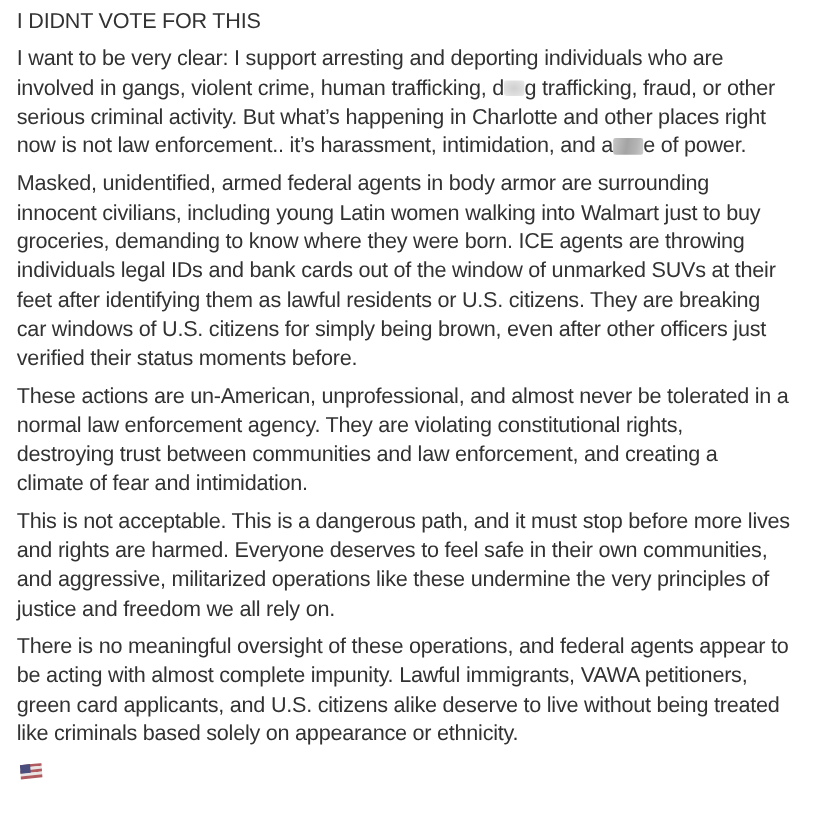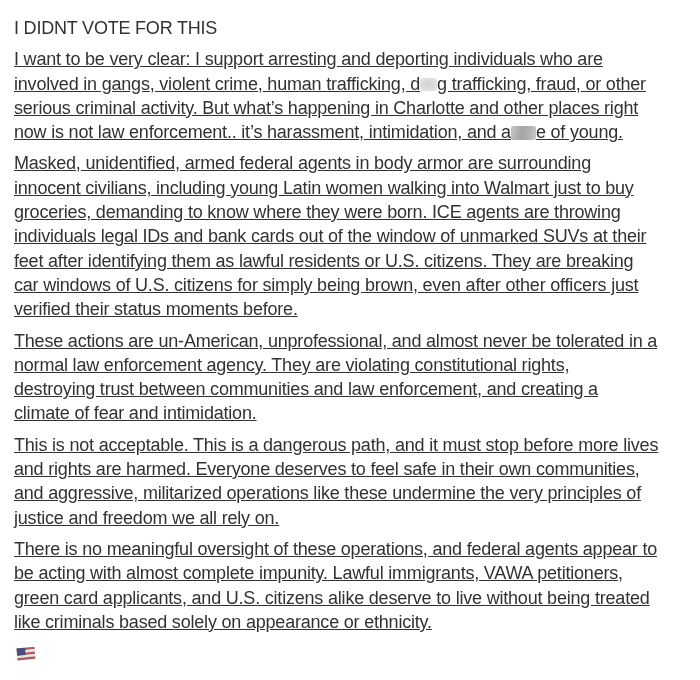--- a/index.html
+++ b/index.html
@@ -10,36 +10,35 @@
   body {
     width: 700px;
     height: 680px;
     overflow: hidden;
     font-family: "Liberation Sans", sans-serif;
   }
   .post {
     box-sizing: border-box;
     width: 700px;
     height: 680px;
-    padding: 16px 8px 0 14px;
+    padding: 5px 8px 0 14px;
     color: #323232;
     font-size: 18px;
     line-height: 24.3px;
     letter-spacing: -0.2px;
     overflow: hidden;
   }
   .post-title {
     margin: 0 0 7px 0;
     white-space: pre;
     font-weight: 400;
   }
   .post p {
     margin: 0 0 7px 0;
     white-space: pre; 
-    text-decoration: underline;
   }
   .redact {
     display: inline-block;
     border-radius: 2px;
     vertical-align: -1px;
   }
   .redact-1 {
     width: 17px;
     height: 13px;
     background: radial-gradient(ellipse at center, #d0d0d0 0%, #dedede 60%, #ececec 100%);
@@ -60,21 +59,21 @@
 </style>
 </head>
 <body>
 
 <div class="post">
   <div class="post-title">I DIDNT VOTE FOR THIS</div>
 
   <p><span>I want to be very clear: I support arresting and deporting individuals who are
 involved in gangs, violent crime, human trafficking, d</span><span class="redact redact-1"></span><span>g trafficking, fraud, or other
 serious criminal activity. But what’s happening in Charlotte and other places right
-now is not law enforcement.. it’s harassment, intimidation, and a</span><span class="redact redact-2"></span><span>e of young.</span></p>
+now is not law enforcement.. it’s harassment, intimidation, and a</span><span class="redact redact-2"></span><span>e of power.</span></p>
 
   <p>Masked, unidentified, armed federal agents in body armor are surrounding
 innocent civilians, including young Latin women walking into Walmart just to buy
 groceries, demanding to know where they were born. ICE agents are throwing
 individuals legal IDs and bank cards out of the window of unmarked SUVs at their
 feet after identifying them as lawful residents or U.S. citizens. They are breaking
 car windows of U.S. citizens for simply being brown, even after other officers just
 verified their status moments before.</p>
 
   <p>These actions are un-American, unprofessional, and almost never be tolerated in a

